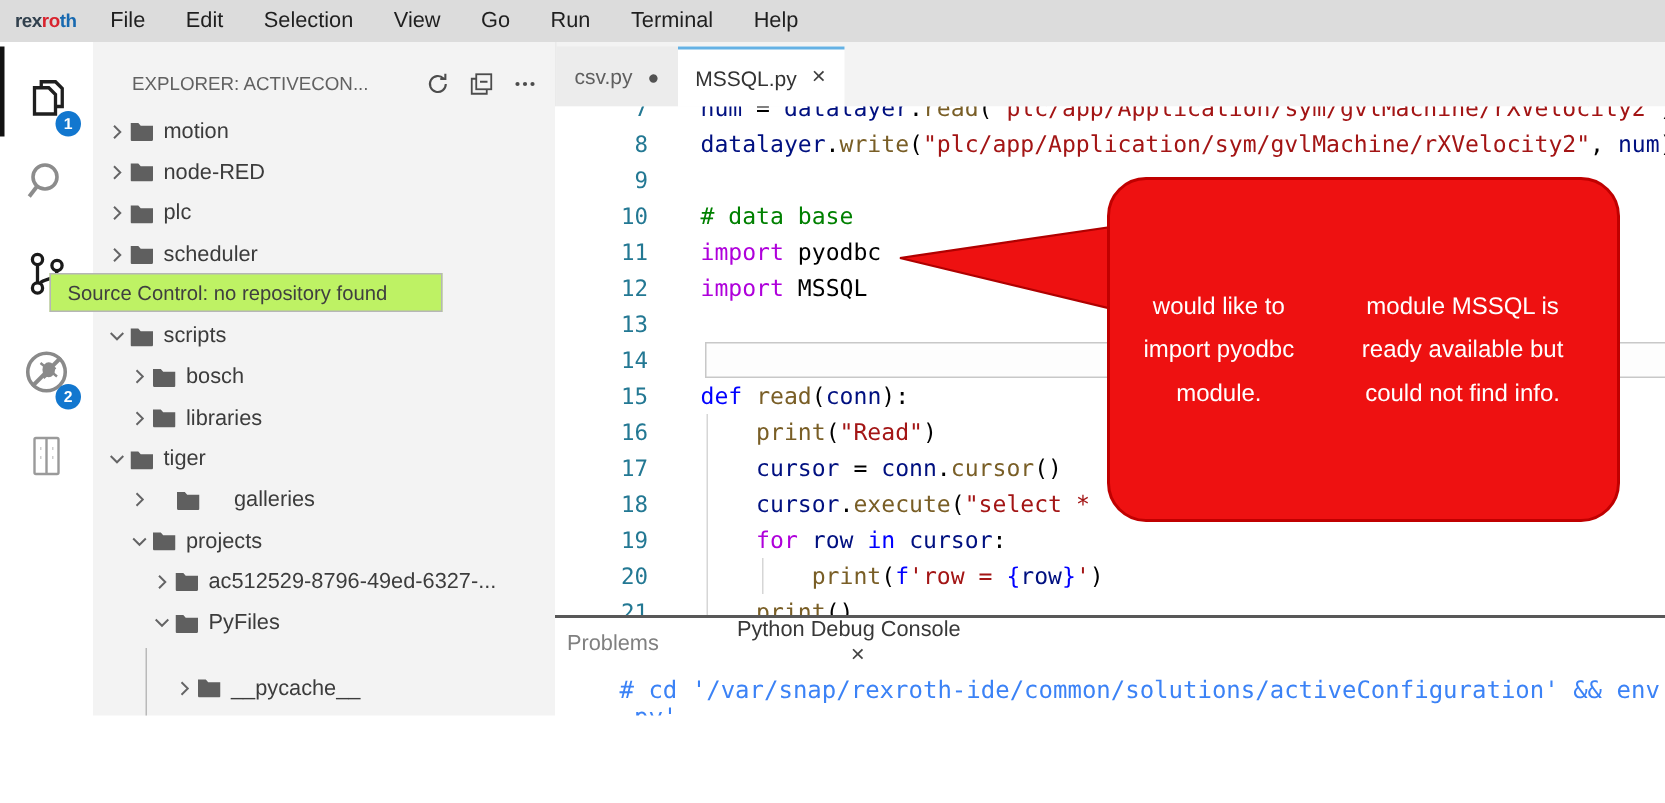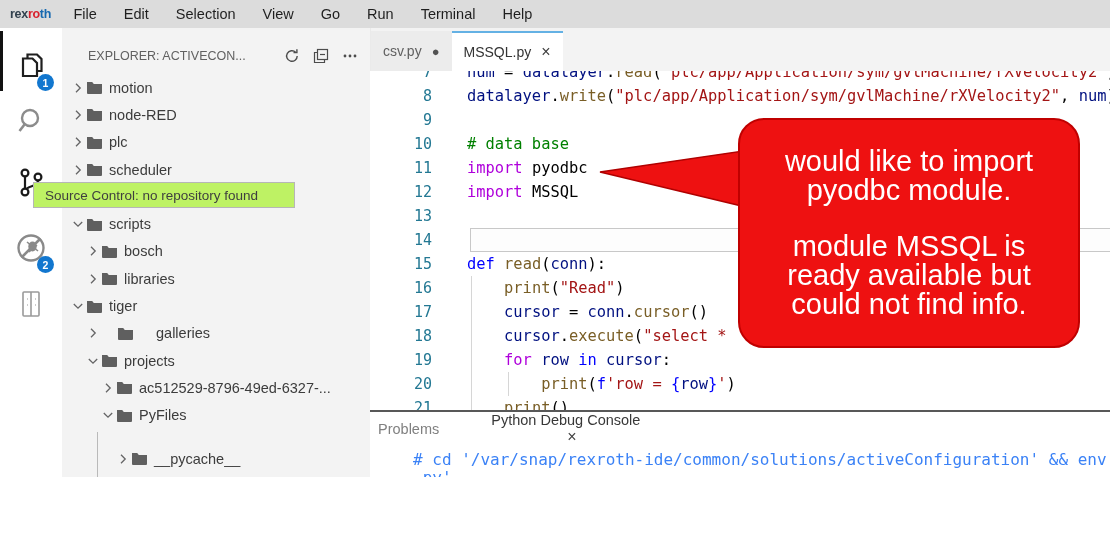--- a/index.html
+++ b/index.html
@@ -62,22 +62,22 @@
   .tc{color:#008000;} .tkp{color:#AF00DB;} .tkb{color:#0000FF;} .tt{color:#000000;}
   .line14-box { position:absolute; left:100px; top:157px; width:642px; height:24px;
                 background:#fdfdfd; border:1px solid #c8c8c8; }
   .indent-guide-1 { position:absolute; left:101px; top:205px; width:1px; height:134px; background:#d6d6d6; }
   .indent-guide-2 { position:absolute; left:138px; top:301px; width:1px; height:24px; background:#d6d6d6; }
 
   
   .callout-tail { position:absolute; left:595px; top:145px; z-index:5; }
   .callout { position:absolute; left:738px; top:118px; width:342px; height:230px; z-index:6;
              background:#ee1111; border:2px solid #c00000; border-radius:26px;
-             display:flex; flex-direction:column; justify-content:center; align-items:center; gap:27px;
-             color:#ffffff; font-size:29px; line-height:29px; text-align:center; padding:0 20px; cursor:default; }
+             display:flex; flex-direction:row; justify-content:center; align-items:center; gap:27px;
+             color:#ffffff; font-size:16px; line-height:29px; text-align:center; padding:0 20px; cursor:default; }
 
   
   .panel { position:absolute; left:370px; top:410px; width:740px; height:125px; background:#fff;
            border-top:2px solid #585858; }
   .panel-tabs { display:flex; align-items:center; height:34px; padding-left:8px; gap:52px; }
   .ptab { font-size:14.5px; cursor:pointer; display:flex; align-items:center; }
   .ptab.inactive { color:#808080; }
   .ptab.active { color:#383838;flex-direction:column; }
   .ptab .close-x { margin-left:12px; font-size:16px; color:#444; }
   .terminal { margin-top:5px; padding-left:7px; font-family:"DejaVu Sans Mono", monospace;

